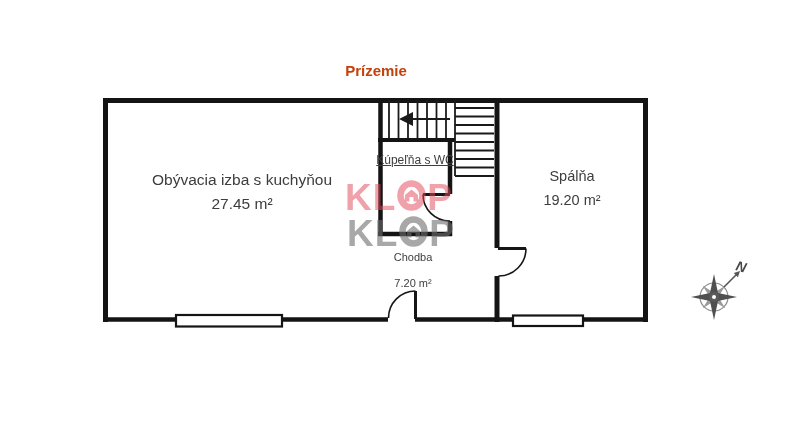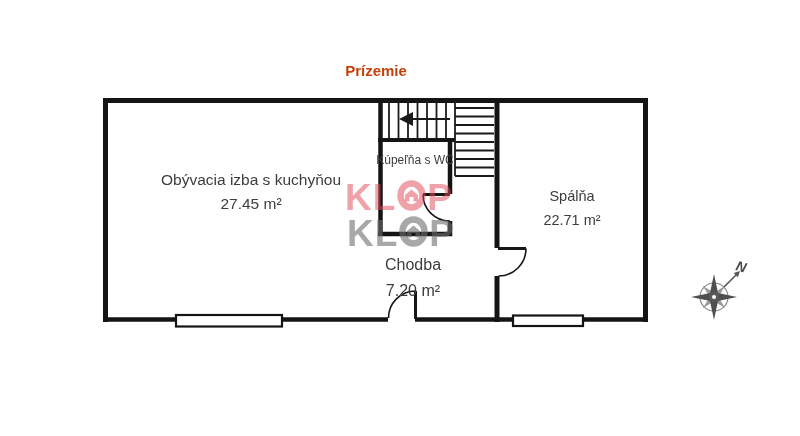--- a/index.html
+++ b/index.html
@@ -10,25 +10,25 @@
   .plan-svg{position:absolute;left:0;top:0;}
   .plan-title{
     position:absolute;left:368px;top:62px;transform:translateX(-50%);
     font-size:15px;font-weight:700;color:#c2410c;white-space:nowrap;margin-left:8px;
   }
   .room-label{
     position:absolute;transform:translateX(-50%);text-align:center;
     color:#3d3d3d;white-space:nowrap;z-index:4;
   }
   .room-label .name,.room-label .area{line-height:24px;}
-  .lbl-living{left:251px;top:168px;font-size:15.5px;}
+  .lbl-living{left:242px;top:168px;font-size:15.5px;}
   .lbl-bathroom{left:415px;top:150px;font-size:12px;}
-  .lbl-bathroom .name,.lbl-bathroom .area{line-height:20px;}
-  .lbl-bedroom{left:572px;top:184px;font-size:14.5px;}
-  .lbl-hall{left:413px;top:252px;font-size:16px;}
+  .lbl-bathroom .name,.lbl-bathroom .area{line-height:20px;text-decoration:underline;}
+  .lbl-bedroom{left:572px;top:164px;font-size:14.5px;}
+  .lbl-hall{left:413px;top:244px;font-size:11px;}
   .lbl-hall .name,.lbl-hall .area{line-height:26px;}
   .watermark{
     position:absolute;transform:translateX(-50%);display:flex;align-items:center;
     font-weight:800;font-size:37px;letter-spacing:1px;line-height:1;z-index:3;
     font-family:"Liberation Sans", sans-serif;user-select:none;
   }
   .wm-red{left:399px;top:179px;color:rgba(226,77,94,0.52);}
   .wm-gray{left:401px;top:215px;color:rgba(110,110,110,0.60);}
   .watermark .house-o{display:inline-block;margin:0 1px;position:relative;top:1px;}
 </style>
@@ -129,21 +129,21 @@
     <div class="name">Obývacia izba s kuchyňou</div>
     <div class="area">27.45 m²</div>
   </div>
 
   <div class="room-label lbl-bathroom">
     <div class="name">Kúpeľňa s WC</div>
   </div>
 
   <div class="room-label lbl-bedroom">
     <div class="name">Spálňa</div>
-    <div class="area">22.71 m²</div>
+    <div class="area">19.20 m²</div>
   </div>
 
   <div class="room-label lbl-hall">
     <div class="name">Chodba</div>
     <div class="area">7.20 m²</div>
   </div>
 
 </div>
 
 </body></html>

